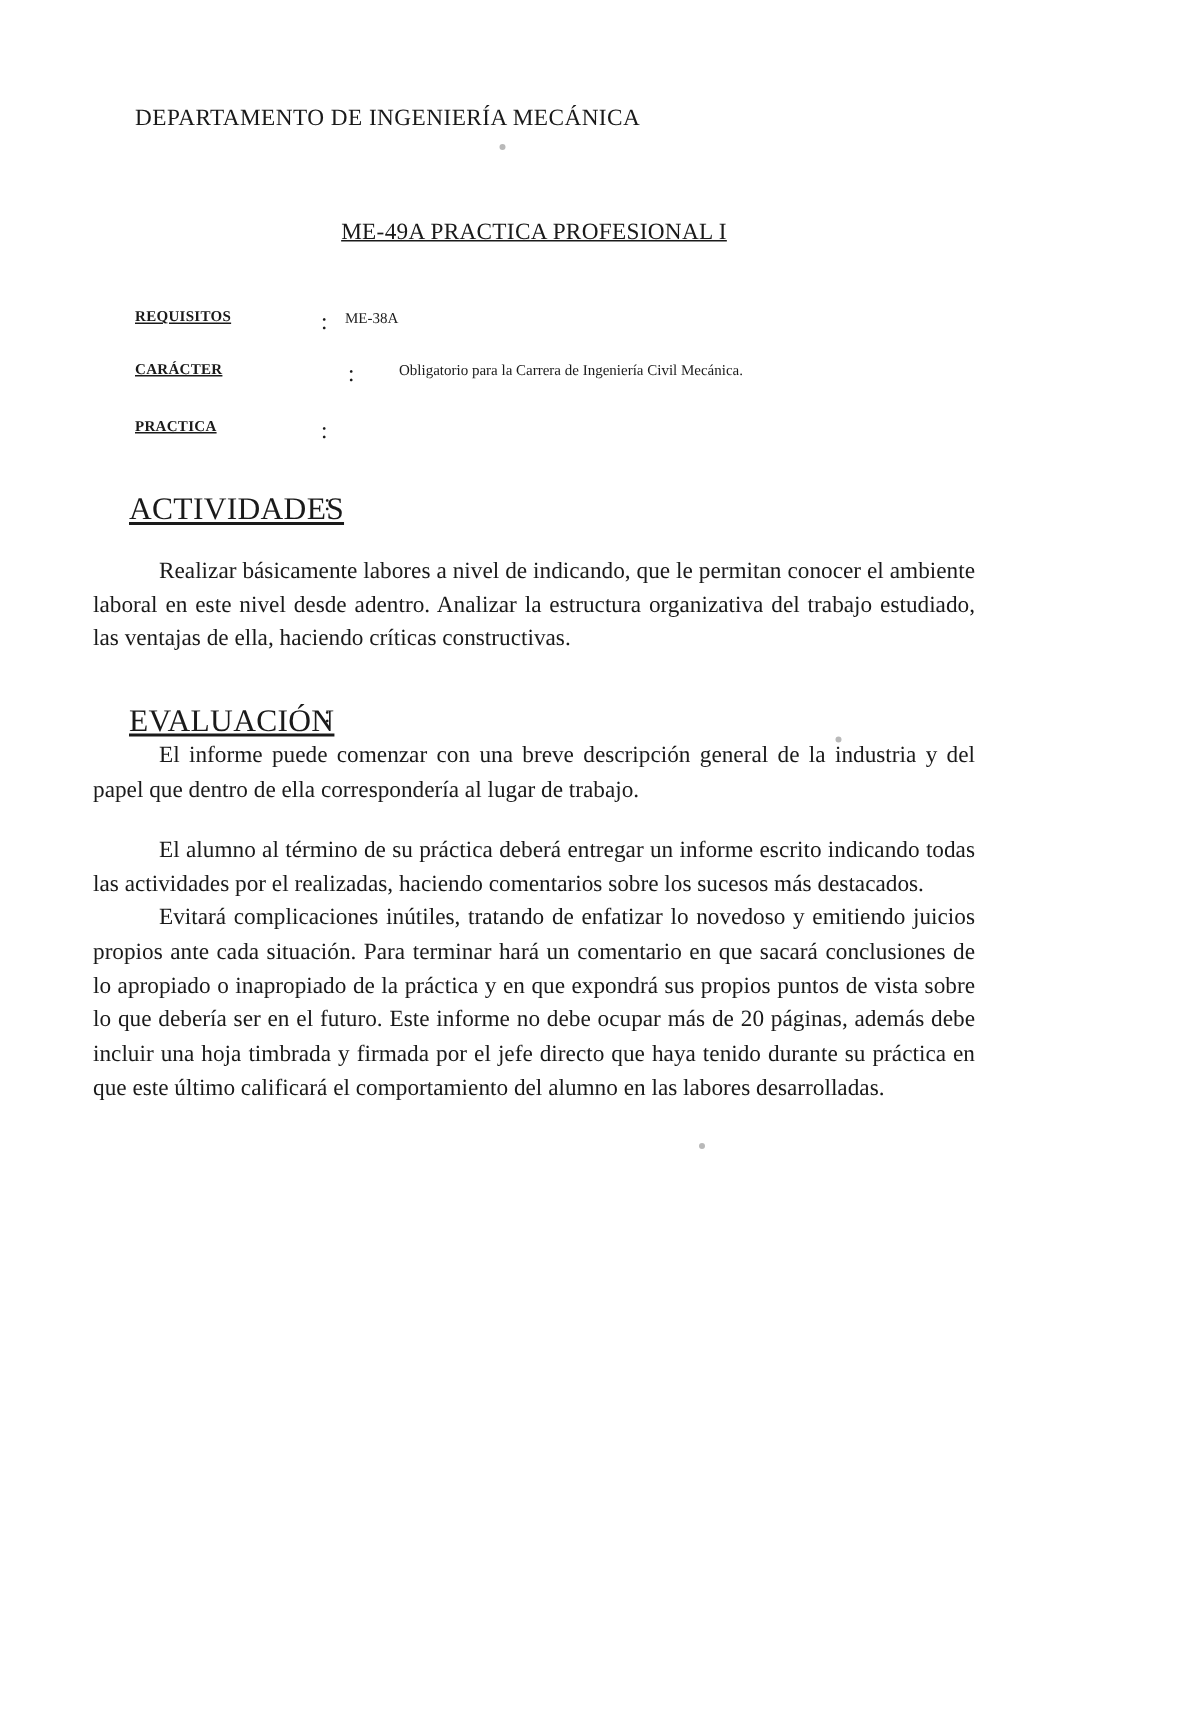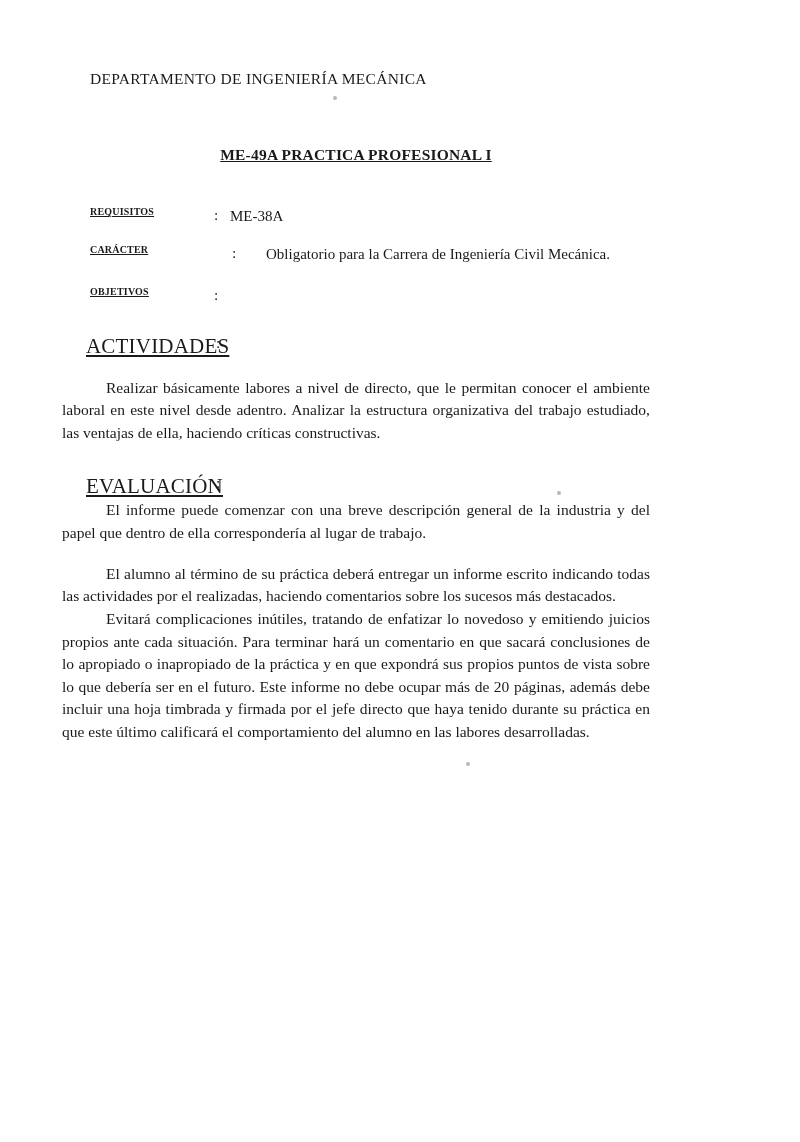--- a/index.html
+++ b/index.html
@@ -23,21 +23,21 @@
     overflow: hidden;
   }
   .dept-header {
     font-size: 15.5px;
     letter-spacing: 0.3px;
     margin: 10px 0 0 28px;
     white-space: nowrap;
   }
   .doc-title {
     text-align: center;
-    font-weight: bold;
+    font-weight: normal;
     font-size: 15.5px;
     text-decoration: underline;
     margin: 58px 0 0 0;
     letter-spacing: 0.2px;
   }
   .fields {
     margin: 42px 0 0 0;
   }
   .field-row {
     display: flex;
@@ -54,21 +54,21 @@
     box-sizing: border-box;
     letter-spacing: 0.2px;
   }
   .field-colon {
     width: 16px;
     flex: 0 0 16px;
     font-size: 15.5px;
   }
   .field-value {
     flex: 1 1 auto;
-    font-size: 15px;
+    font-size: 10px;
     line-height: 1.42;
     text-align: justify;
     padding-right: 4px;
   }
   .section-row {
     display: flex;
     align-items: flex-start;
     margin-top: 30px;
   }
   .section-label {
@@ -125,32 +125,32 @@
       <div class="field-value">ME-38A</div>
     </div>
 
     <div class="field-row" style="margin-top:4px;gap:18px;">
       <div class="field-label">CARÁCTER</div>
       <div class="field-colon">:</div>
       <div class="field-value">Obligatorio para la Carrera de Ingeniería Civil Mecánica.</div>
     </div>
 
     <div class="field-row" style="margin-top:20px;">
-      <div class="field-label">OBJETIVOS</div>
+      <div class="field-label">PRACTICA</div>
       <div class="field-colon">:</div>
     </div>
 
   </div>
 
   <div class="block" style="margin-top:26px;">
     <div class="section-row">
       <div class="section-label">ACTIVIDADES</div>
       <div class="section-colon">:</div>
     </div>
-    <p class="body-para">Realizar básicamente labores a nivel de directo, que le permitan conocer el ambiente laboral en este nivel desde adentro.  Analizar la estructura organizativa del trabajo estudiado, las ventajas de ella, haciendo críticas constructivas.</p>
+    <p class="body-para">Realizar básicamente labores a nivel de indicando, que le permitan conocer el ambiente laboral en este nivel desde adentro.  Analizar la estructura organizativa del trabajo estudiado, las ventajas de ella, haciendo críticas constructivas.</p>
   </div>
 
   <div class="block" style="margin-top:22px;">
     <div class="section-row">
       <div class="section-label">EVALUACIÓN</div>
       <div class="section-colon">:</div>
     </div>
     <p class="body-para tight">El informe puede comenzar con una breve descripción general de la industria y del papel que dentro de ella correspondería al lugar de trabajo.</p>
     <p class="body-para">El alumno al término de su práctica deberá entregar un informe escrito indicando todas las actividades por el realizadas, haciendo comentarios sobre los sucesos más destacados.</p>
     <p class="body-para tight">Evitará complicaciones inútiles, tratando de enfatizar lo novedoso y emitiendo juicios propios ante cada situación.  Para terminar hará un comentario en que sacará conclusiones de lo apropiado o inapropiado de la práctica y en que expondrá sus propios puntos de vista sobre lo que debería ser en el futuro.  Este informe no debe ocupar más de 20 páginas, además debe incluir una hoja timbrada y firmada por el jefe directo que haya tenido durante su práctica en que este último calificará el comportamiento del alumno en las labores desarrolladas.</p>

